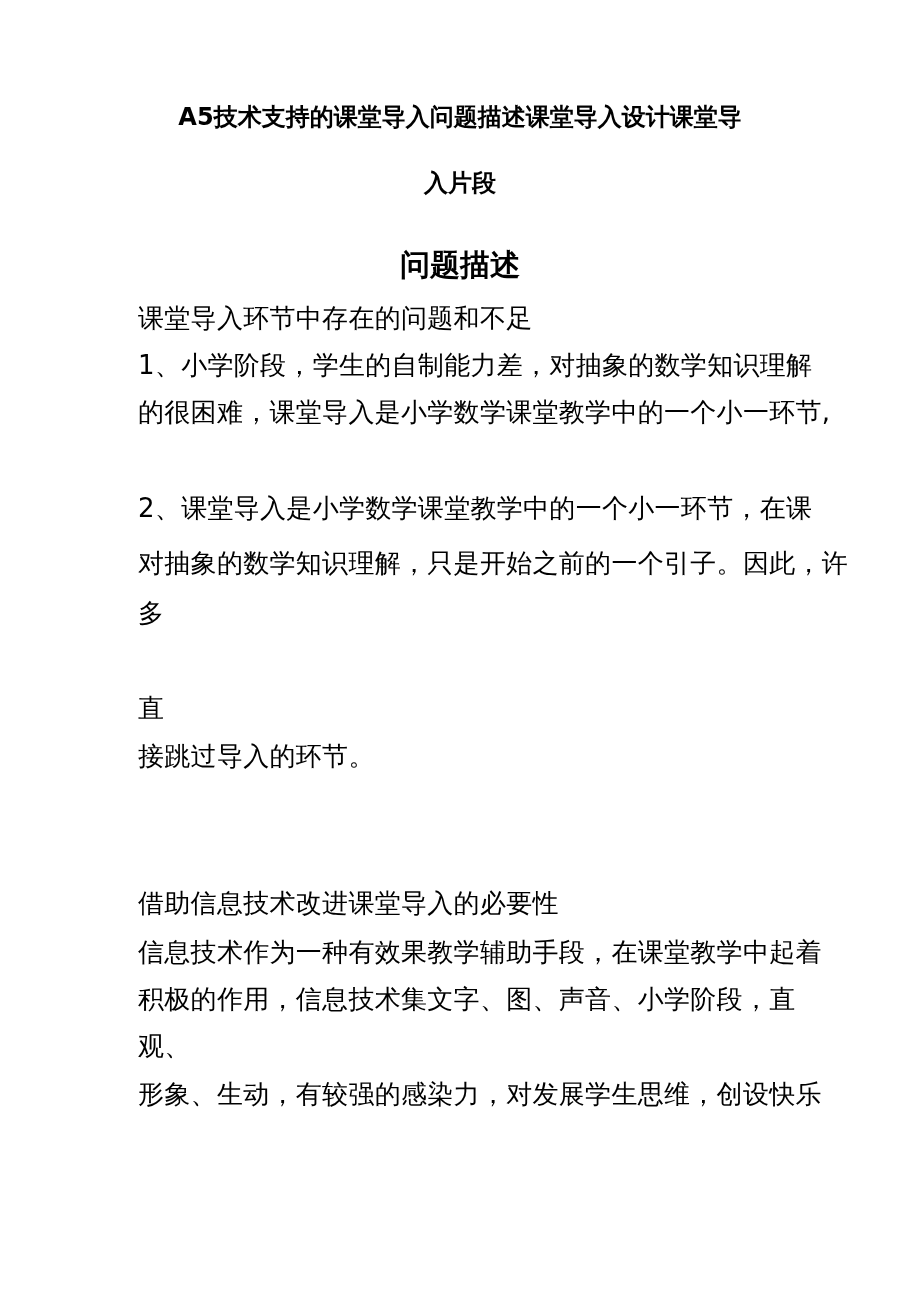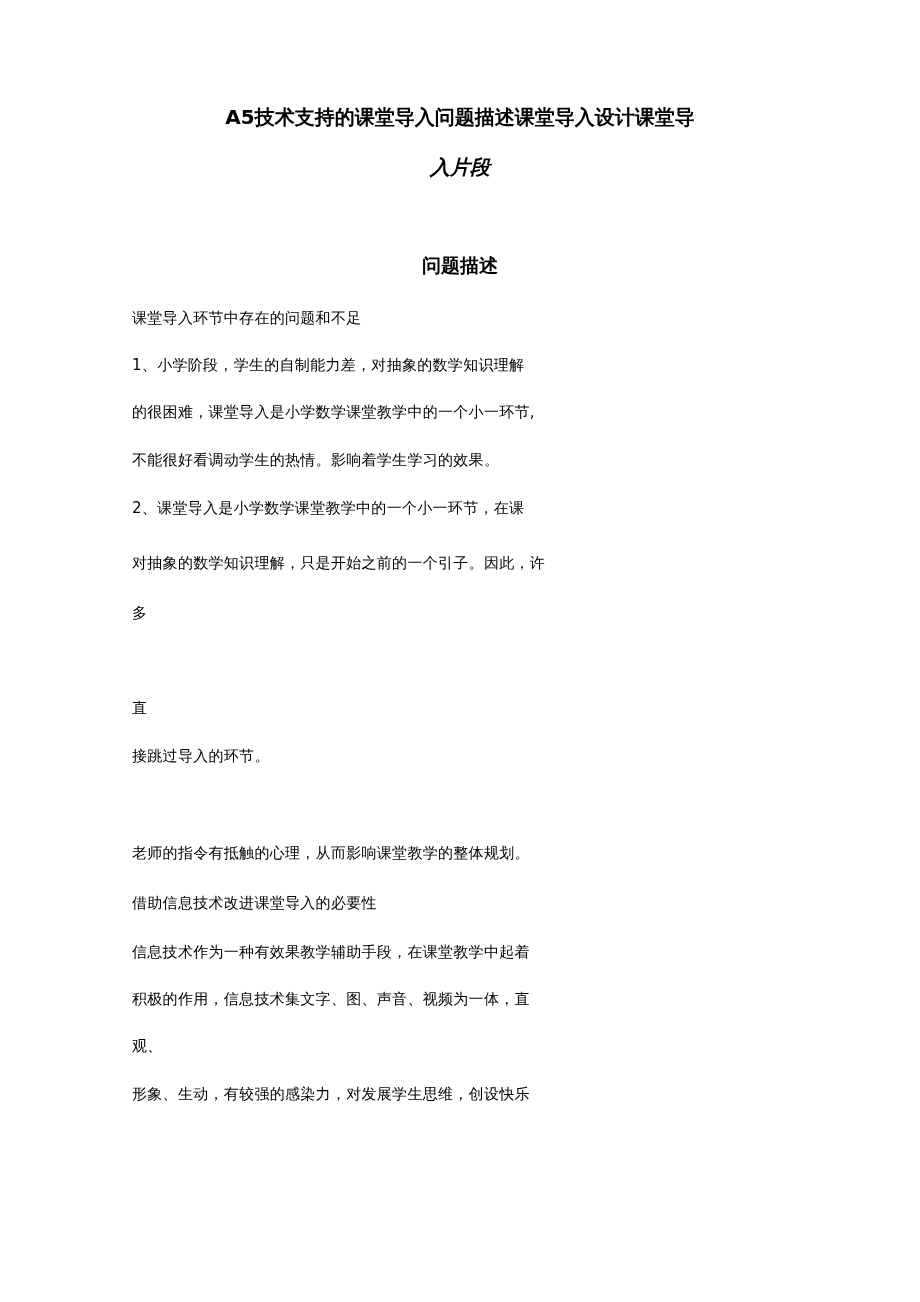--- a/index.html
+++ b/index.html
@@ -20,62 +20,60 @@
       left: 0; top: 0;
       width: 920px;
       height: 1302px;
     }
     .title {
       position: absolute;
       left: 0;
       width: 920px;
       text-align: center;
       font-weight: bold;
-      font-size: 20px;
+      font-size: 24px;
       line-height: 30px;
       letter-spacing: 0px;
     }
     .title.l1 { top: 102px; }
-    .title.l2 { top: 152px; font-style: italic; }
+    .title.l2 { top: 168px; }
     .section-heading {
       position: absolute;
       left: 0;
       width: 920px;
       text-align: center;
       font-weight: bold;
-      font-size: 19px;
+      font-size: 30px;
       line-height: 30px;
       top: 250px;
     }
     .line {
       position: absolute;
-      left: 132px;
-      font-size: 15px;
+      left: 138px;
+      font-size: 26px;
       line-height: 30px;
       white-space: nowrap;
       letter-spacing: 0.3px;
     }
   </style>
 </head>
 <body>
 
 <div class="page">
   <div class="title l1">A5技术支持的课堂导入问题描述课堂导入设计课堂导</div>
   <div class="title l2">入片段</div>
 
   <div class="section-heading">问题描述</div>
 
   <div class="line" style="top:303px">课堂导入环节中存在的问题和不足</div>
   <div class="line" style="top:350px">1、小学阶段，学生的自制能力差，对抽象的数学知识理解</div>
   <div class="line" style="top:397px">的很困难，课堂导入是小学数学课堂教学中的一个小一环节,</div>
-  <div class="line" style="top:445px">不能很好看调动学生的热情。影响着学生学习的效果。</div>
   <div class="line" style="top:493px">2、课堂导入是小学数学课堂教学中的一个小一环节，在课</div>
   <div class="line" style="top:548px">对抽象的数学知识理解，只是开始之前的一个引子。因此，许</div>
   <div class="line" style="top:598px">多</div>
   <div class="line" style="top:693px">直</div>
   <div class="line" style="top:741px">接跳过导入的环节。</div>
-  <div class="line" style="top:838px">老师的指令有抵触的心理，从而影响课堂教学的整体规划。</div>
   <div class="line" style="top:888px">借助信息技术改进课堂导入的必要性</div>
   <div class="line" style="top:937px">信息技术作为一种有效果教学辅助手段，在课堂教学中起着</div>
-  <div class="line" style="top:984px">积极的作用，信息技术集文字、图、声音、视频为一体，直</div>
+  <div class="line" style="top:984px">积极的作用，信息技术集文字、图、声音、小学阶段，直</div>
   <div class="line" style="top:1031px">观、</div>
   <div class="line" style="top:1079px">形象、生动，有较强的感染力，对发展学生思维，创设快乐</div>
 </div>
 
 </body></html>

